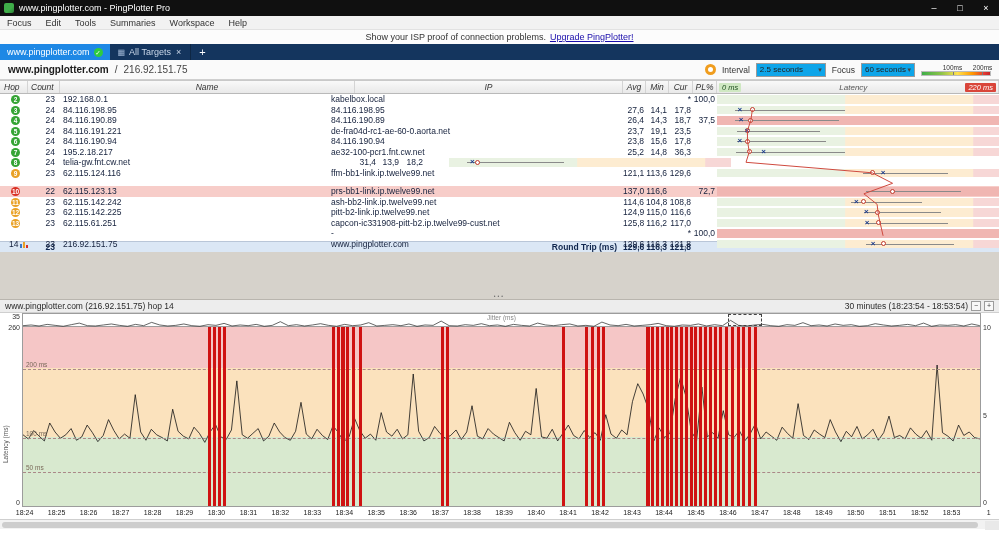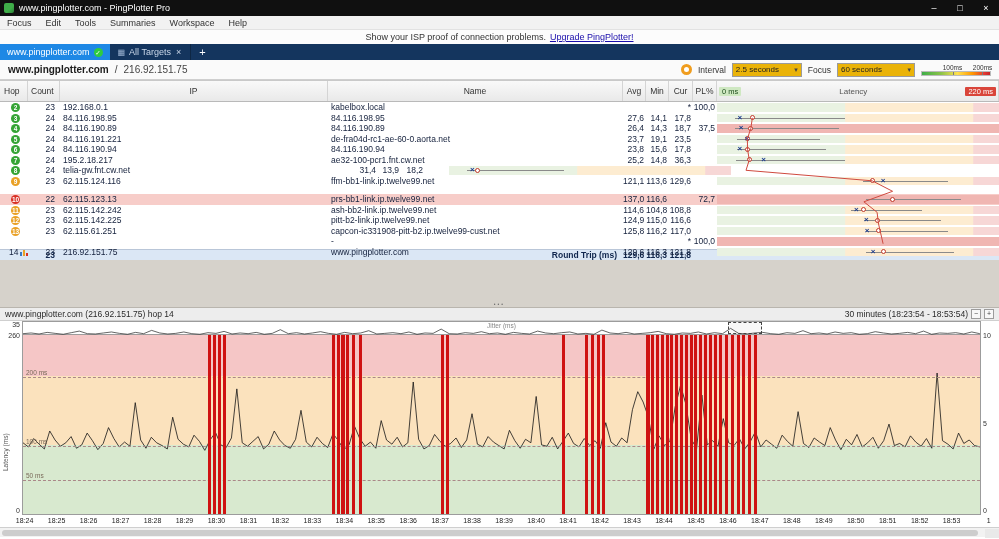--- a/index.html
+++ b/index.html
@@ -30,31 +30,31 @@
   .tab-add { color:#fff; display:flex; align-items:center; padding:0 8px; font-size:11px; }
   .grid-glyph { font-size:8px; color:#9fb6d4; }
 
   
   .targetbar { height:20px; background:#fafafa; border-bottom:1px solid #cfcfcf; display:flex; align-items:center; font-size:10px; padding:0 8px; gap:6px; flex:none; }
   .target-host { font-weight:bold; color:#1b1b1b; }
   .target-ip { color:#444; }
   .tb-right { margin-left:auto; display:flex; align-items:center; gap:6px; }
   .alert-donut { width:11px; height:11px; border-radius:50%; border:3px solid #f09d1e; background:#fff; flex:none; }
   .combo-label { font-size:8.5px; color:#333; }
-  .combo { display:flex; align-items:center; justify-content:space-between; border:1px solid #9b9b9b; background:#eab308; height:14px; font-size:8px; padding:0 3px; gap:0; }
-  .combo.w70 { width:70px; } .combo.w78 { width:78px; }
+  .combo { display:flex; align-items:center; justify-content:space-between; border:1px solid #9b9b9b; background:#0ea5e9; height:14px; font-size:8px; padding:0 3px; gap:0; }
+  .combo.w70 { width:70px; } .combo.w78 { width:54px; }
   .caret { font-size:7px; color:#444; }
   .legend { width:70px; display:flex; flex-direction:column; justify-content:center; }
   .legend-labels { position:relative; height:7px; font-size:6.5px; color:#333; }
   .legend-labels span { position:absolute; transform:translateX(-50%); }
   .legend-bar { height:5px; position:relative; background:linear-gradient(90deg,#3fae49 0%,#8bc34a 28%,#ffe14d 52%,#ff9800 74%,#e53935 91%,#c62828 100%); border:1px solid #bbb; }
   .legend-tick { position:absolute; top:0; width:1px; height:100%; background:#7a7a7a; }
 
   
-  .thead { height:22px; background:linear-gradient(#f9f9f9,#e9e9e9); border-top:1px solid #c9c9c9; border-bottom:1px solid #b9b9b9; display:flex; font-size:8.5px; color:#333; flex:none; align-items:flex-end; }
+  .thead { height:14px; background:linear-gradient(#f9f9f9,#e9e9e9); border-top:1px solid #c9c9c9; border-bottom:1px solid #b9b9b9; display:flex; font-size:8.5px; color:#333; flex:none; align-items:flex-end;font-style:italic; }
   .thead > div { border-right:1px solid #d4d4d4; height:100%; display:flex; align-items:center; }
   .c { flex:none; overflow:hidden; white-space:nowrap; }
   .ch { width:28px; padding-left:4px; }
   .cc { width:32px; justify-content:flex-start; padding-left:3px; }
   .cip { width:268px; justify-content:center; }
   .cn { width:295px; justify-content:center; }
   .ca { width:23px; justify-content:center; }
   .cm { width:23px; justify-content:center; }
   .ccur { width:24px; justify-content:center; }
   .cpl { width:24px; justify-content:center; }
@@ -186,22 +186,22 @@
           <span class="legend-tick" style="left:45%"></span>
           <span class="legend-tick" style="left:88%"></span>
         </div>
       </div>
     </div>
   </div>
 
   <div class="thead">
     <div class="c ch">Hop</div>
     <div class="c cc">Count</div>
+    <div class="c cn">Name</div>
     <div class="c cip">IP</div>
-    <div class="c cn">Name</div>
     <div class="c ca">Avg</div>
     <div class="c cm">Min</div>
     <div class="c ccur">Cur</div>
     <div class="c cpl">PL%</div>
     <div class="c cg">
       <div class="gh">
         <span class="gh-left">0 ms</span>
         <span class="gh-center">Latency</span>
         <span class="gh-right">220 ms</span>
       </div>

